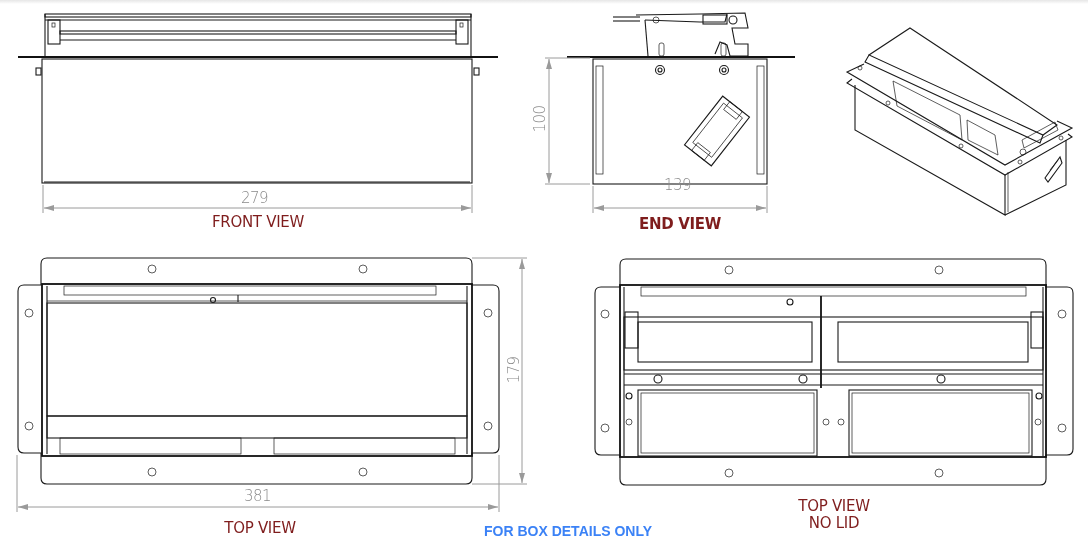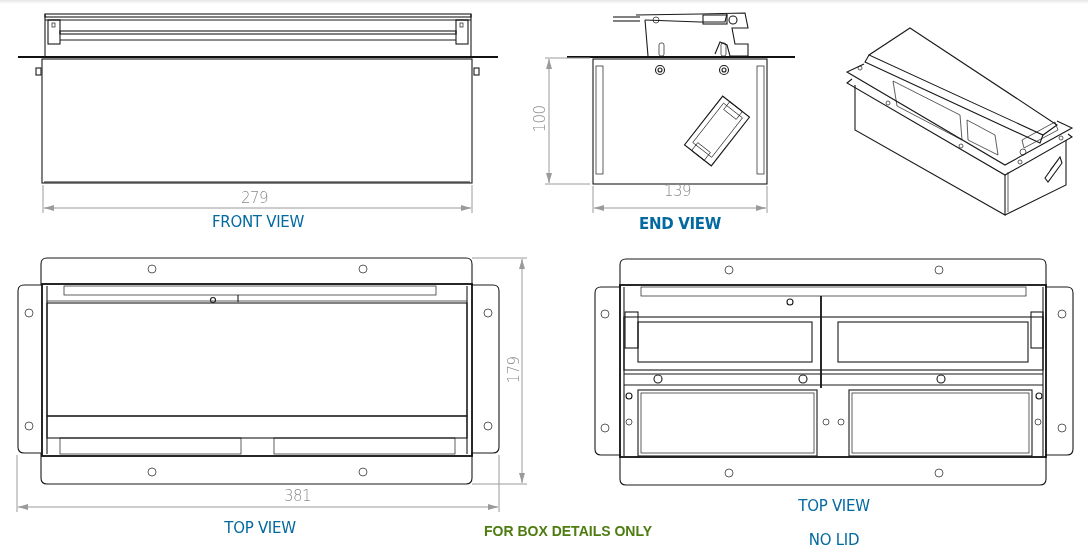--- a/index.html
+++ b/index.html
@@ -4,22 +4,22 @@
 <style>
   html, body { margin: 0; padding: 0; background: #ffffff; }
   body { width: 1088px; height: 548px; position: relative; overflow: hidden; font-family: "DejaVu Sans", sans-serif; }
   .topbar { position: absolute; left: 0; top: 0; width: 1088px; height: 4px; background: linear-gradient(#e6e6e6, #ffffff); }
   svg.drawing { position: absolute; left: 0; top: 0; width: 1088px; height: 548px; }
   .ln { stroke: #1a1a1a; stroke-width: 1.1; fill: none; }
   .lnt { stroke: #1a1a1a; stroke-width: 0.7; fill: none; }
   .lnb { stroke: #111; stroke-width: 1.8; fill: none; }
   .dim { stroke: #9a9a9a; stroke-width: 1; fill: none; }
   .dimtxt { position: absolute; font-family: "DejaVu Sans", sans-serif; font-size: 15px; color: #8a8a8a; font-weight: 300; letter-spacing: -0.5px; }
-  .label { position: absolute; font-family: "DejaVu Sans", sans-serif; font-size: 15px; color: #0369a1; text-align: center; letter-spacing: -0.3px; }
-  .note { position: absolute; font-family: "Liberation Sans", sans-serif; font-weight: bold; font-size: 14px; color: #4d7c0f; }
+  .label { position: absolute; font-family: "DejaVu Sans", sans-serif; font-size: 15px; color: #7f1d1d; text-align: center; letter-spacing: -0.3px; }
+  .note { position: absolute; font-family: "Liberation Sans", sans-serif; font-weight: bold; font-size: 14px; color: #3b82f6; }
   .vert { transform: rotate(-90deg); transform-origin: center; }
 </style>
 </head>
 <body>
 
 <div class="topbar"></div>
 
 <svg class="drawing" viewBox="0 0 1088 548" xmlns="http://www.w3.org/2000/svg">
   <defs>
     <marker id="arr" viewBox="0 0 10 6" refX="10" refY="3" markerWidth="10" markerHeight="6" orient="auto-start-reverse">
@@ -188,24 +188,24 @@
     <circle class="lnt" cx="629" cy="422" r="3"></circle>
     <circle class="lnt" cx="826" cy="422" r="3"></circle>
     <circle class="lnt" cx="841" cy="422" r="3"></circle>
     <circle class="lnt" cx="1038" cy="422" r="3"></circle>
     <circle class="ln" cx="629" cy="396" r="3"></circle>
     <circle class="ln" cx="1039" cy="396" r="3"></circle>
   </g>
 </svg>
 
 <div class="dimtxt" style="left:241px; top:189px;">279</div>
-<div class="dimtxt" style="left:664px; top:182px;">139</div>
+<div class="dimtxt" style="left:664px; top:176px;">139</div>
 <div class="dimtxt vert" style="left:526px; top:110px;">100</div>
-<div class="dimtxt" style="left:244px; top:487px;margin-left:40px;">381</div>
+<div class="dimtxt" style="left:244px; top:487px;">381</div>
 <div class="dimtxt vert" style="left:500px; top:361px;">179</div>
 
 <div class="label" style="left:178px; top:213px; width:160px;">FRONT VIEW</div>
 <div class="label" style="left:600px; top:215px; width:160px;font-weight:bold;">END VIEW</div>
 <div class="label" style="left:180px; top:519px; width:160px;">TOP VIEW</div>
 <div class="label" style="left:754px; top:497px; width:160px;">TOP VIEW</div>
-<div class="label" style="left:754px; top:514px; width:160px;margin-top:17px;">NO LID</div>
+<div class="label" style="left:754px; top:514px; width:160px;">NO LID</div>
 
 <div class="note" style="left:484px; top:523px;">FOR BOX DETAILS ONLY</div>
 
 </body></html>

